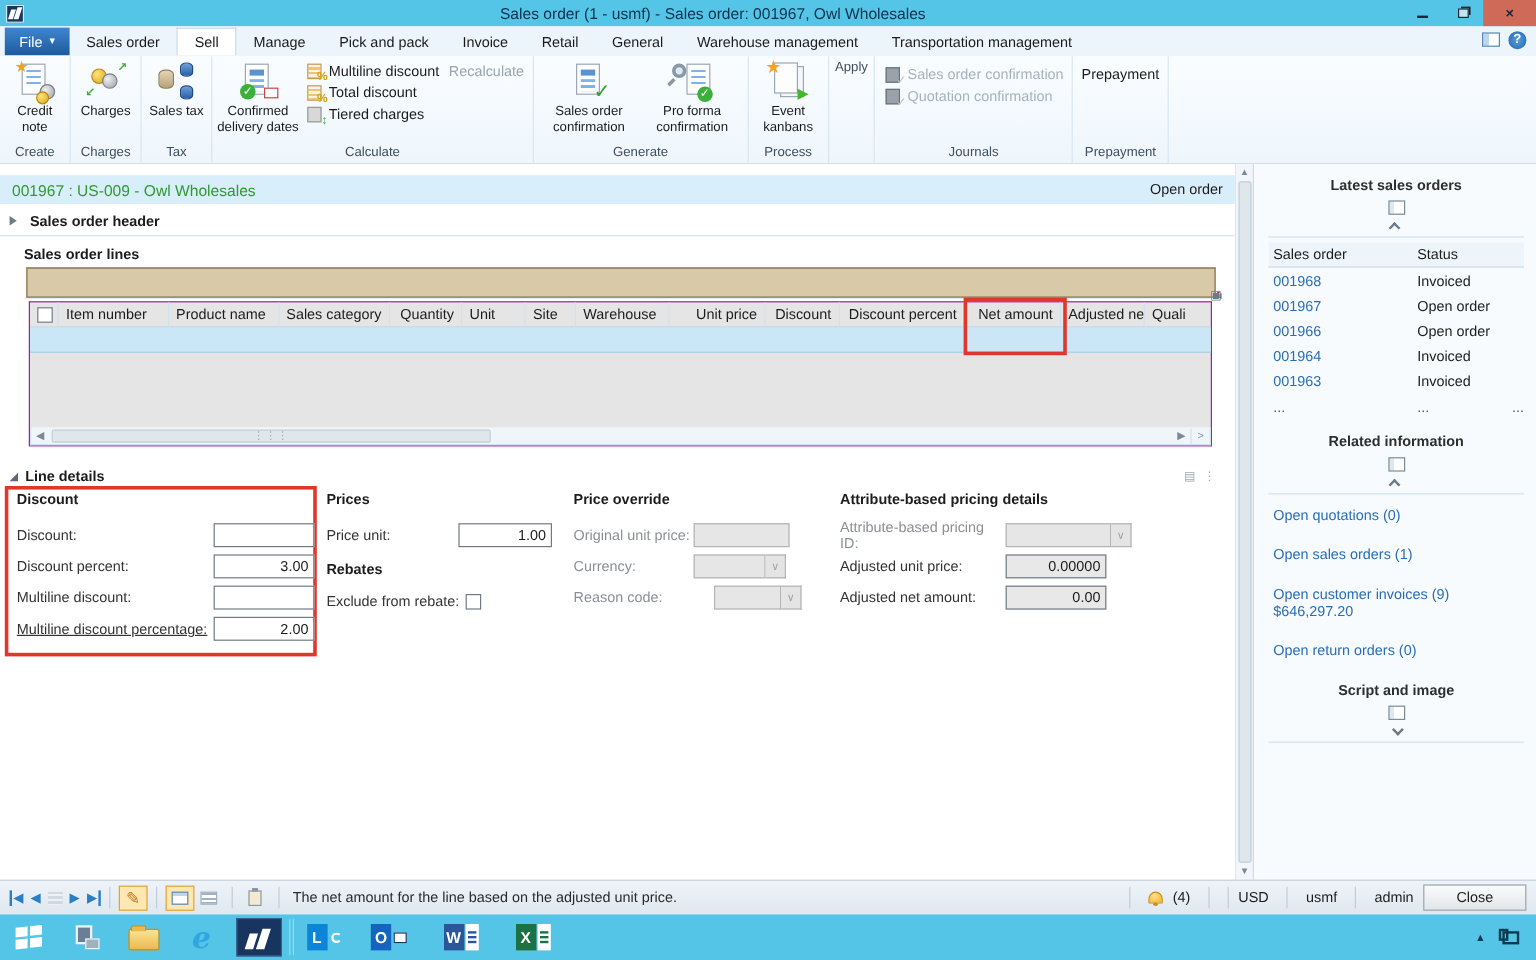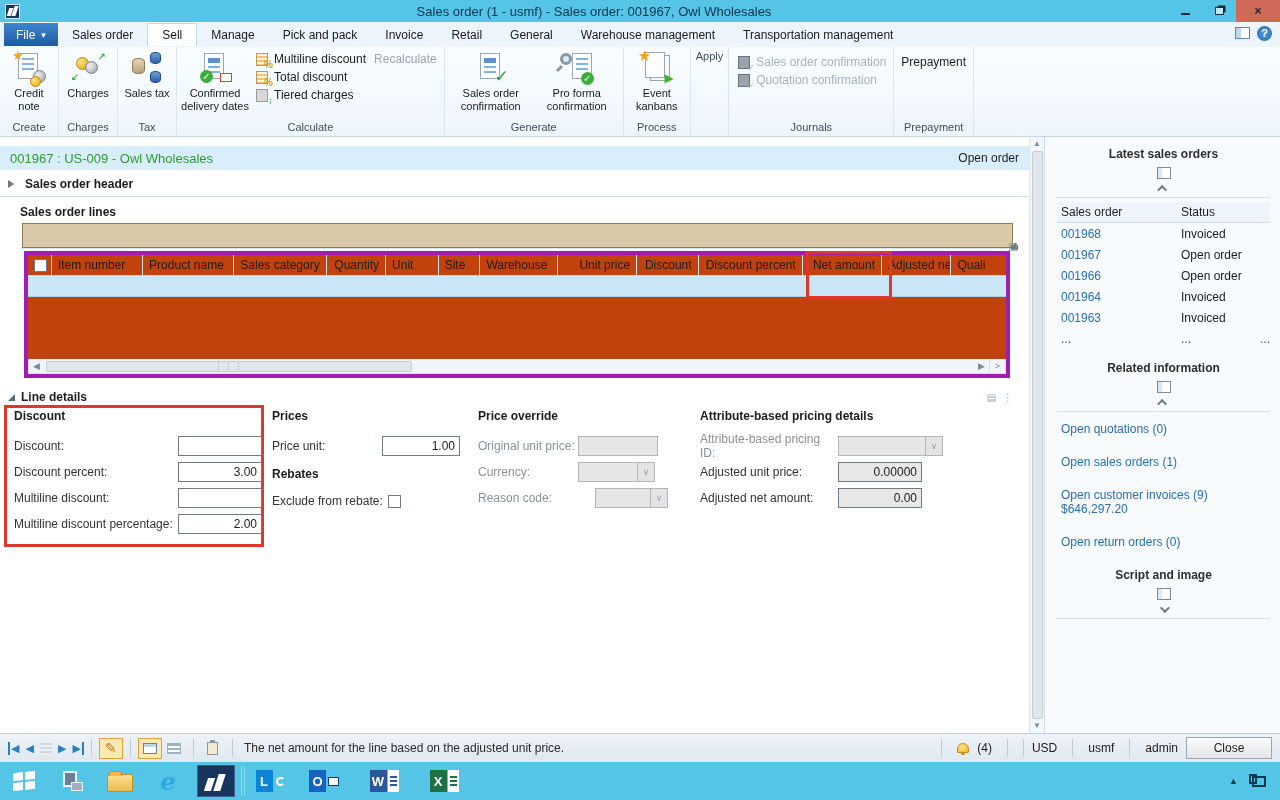--- a/index.html
+++ b/index.html
@@ -77,21 +77,21 @@
   .tbbtn { display:flex; align-items:center; gap:5px; padding:0 9px; height:22px; color:#16303f; }
   .tbsep { width:1px; height:16px; background:#c8dce8; margin:0 3px; }
   .bolt { color:#f0a500; font-weight:bold; font-size:14px; }
   .ddarrow { font-size:9px; color:#444; margin-left:2px; }
   .ovflbtn { border:1px solid #b9cedd; background:#f4fafe; padding:0 4px; height:20px; display:flex; align-items:center; color:#2a5a8a; font-weight:bold; }
   .tbcombo { width:40px; height:19px; border:1px solid #b9cedd; background:#fff; margin-left:6px; display:flex; }
   .tbcombo .cbtn { margin-left:auto; width:16px; background:#eef3f8; border-left:1px solid #d0dde8; color:#8a97a5; font-size:9px; text-align:center; line-height:18px; }
 
   
   .gridwrap { position:absolute; top:114px; left:24px; width:986px; }
-  .grid-frame { position:relative; border:4px solid #a21caf; background:#c2410c; }
+  .grid-frame { position:relative; border:1px solid #a21caf; background:#e5e5e5; }
   .grow { display:flex; height:21px; }
   .grow.head { border-bottom:1px solid #bdd7ea; }
   .gcell { border-right:1px solid #cfe2f0; padding:0 6px; display:flex; align-items:center; overflow:hidden; white-space:nowrap; }
   .grow.head .gcell { color:#1c1c1c; }
   .grow.data .gcell { border-right:1px solid #c2ddee;margin-top:36px; }
   .grow.data { background:#cbe7f7; border-bottom:1px solid #a8cfe8; }
   .num { justify-content:flex-end; }
   .w24{width:24px;} .w92{width:92px;} .w93{width:93px;} .w60{width:60px;} .w53{width:53px;} .w42{width:42px;} .w78{width:78px;} .w80{width:80px;} .w62{width:62px;} .w105{width:105px;} .w70{width:70px;} .w55{width:55px; border-right:none;}
   .gempty { height:62px; }
   .cbx { width:13px; height:13px; border:1px solid #707a84; background:#fff; flex:none; }
@@ -553,21 +553,21 @@
           </div>
           <div class="fldrow">
             <span class="flabel" style="width:164px;">Discount percent:</span>
             <div class="inputbox num" style="width:84px;">3.00</div>
           </div>
           <div class="fldrow">
             <span class="flabel" style="width:164px;">Multiline discount:</span>
             <div class="inputbox num" style="width:84px;"></div>
           </div>
           <div class="fldrow">
-            <span class="flabel" style="width:164px;">Multiline discount percentage:</span>
+            <span class="flabel" style="width:164px;text-decoration:underline;">Multiline discount percentage:</span>
             <div class="inputbox num" style="width:84px;">2.00</div>
           </div>
         </div>
 
         <div class="col-abs" style="left:272px; width:196px;">
           <div class="ldgroup-title" style="height:24px;">Prices</div>
           <div class="fldrow">
             <span class="flabel" style="width:110px;">Price unit:</span>
             <div class="inputbox num" style="width:78px;">1.00</div>
           </div>

